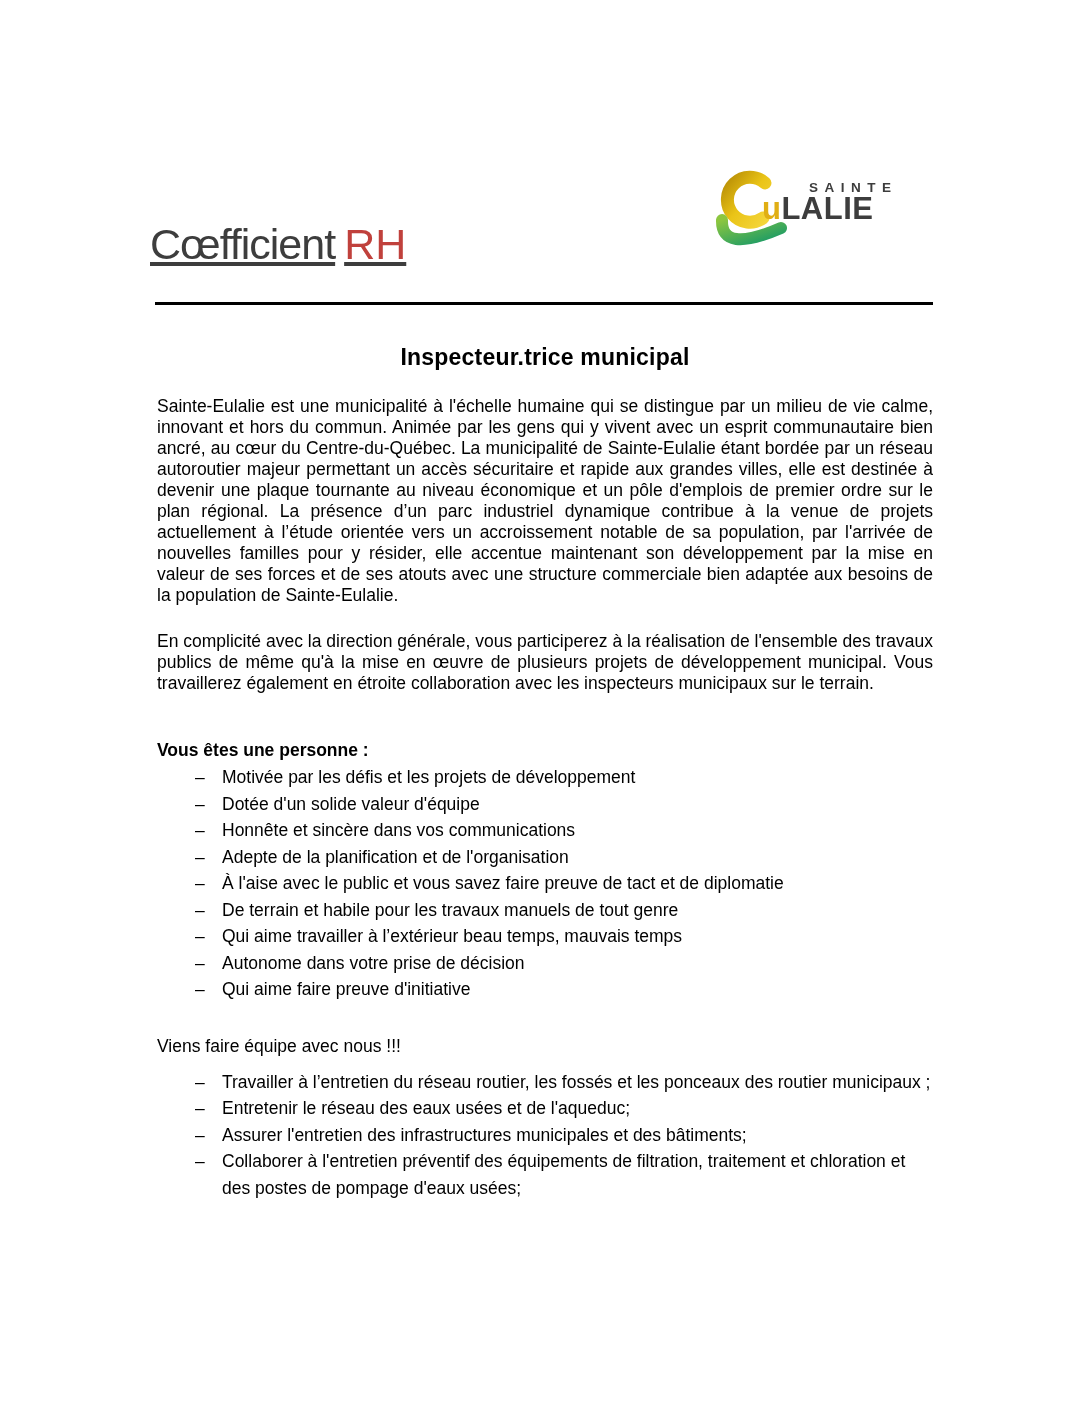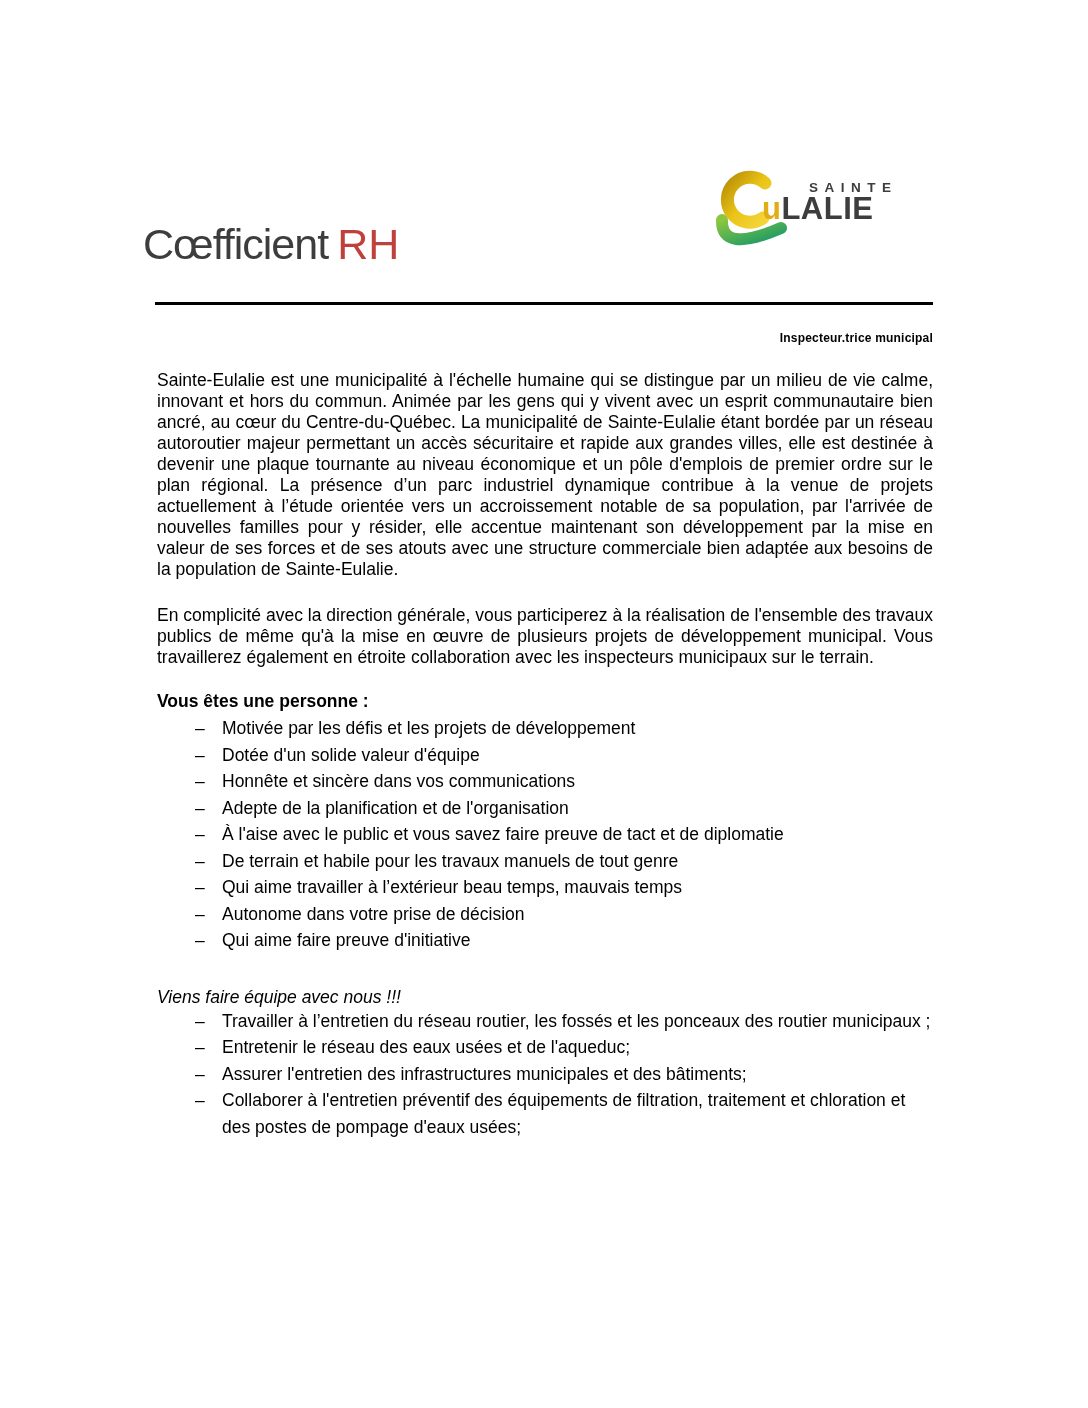--- a/index.html
+++ b/index.html
@@ -9,23 +9,24 @@
     width:1088px;
     height:1408px;
     background:#ffffff;
     font-family:"Liberation Sans","DejaVu Sans",sans-serif;
     color:var(--text,#000);
     overflow:hidden;
   }
 
   
   .agency-logo {
-    position:absolute; left:143px; top:220px;
+    position:absolute; left:150px; top:220px;
     font-size:43px; letter-spacing:-1px; white-space:nowrap;
     color:var(--logo-dark,#3d3d3d);
+    text-decoration:underline;
   }
   .agency-logo .accent { color:var(--accent-red,#c0413c); margin-left:9px; letter-spacing:0; }
 
   .muni-logo { position:absolute; left:702px; top:170px; width:218px; height:98px;text-align:right; }
   .muni-swoosh { position:absolute; left:0; top:0; }
   .muni-top {
     position:absolute; left:107px; top:10px;
     font-size:13.5px; font-weight:bold; letter-spacing:6.5px;
     color:var(--logo-dark,#3d3d3d); white-space:nowrap;
   }
@@ -38,38 +39,38 @@
 
   .rule {
     position:absolute; left:155px; top:302px; width:778px;
     border:0; border-top:3px solid var(--rule,#000); margin:0;
   }
 
   
   .content { position:absolute; left:157px; top:305px; width:776px; }
 
   .title {
-    font-size:12px; font-weight:bold; text-align:right;
-    margin:26px 0 0; letter-spacing:0.2px;
+    font-size:23px; font-weight:bold; text-align:center;
+    margin:39px 0 0; letter-spacing:0.2px;
   }
   .para {
     font-size:17.5px; line-height:21px; text-align:justify;
     margin:25px 0 0;
   }
-  .sec-heading { font-size:17.5px; font-weight:bold; margin:23px 0 3px; }
+  .sec-heading { font-size:17.5px; font-weight:bold; margin:46px 0 3px; }
 
   .dash-list { list-style:none; margin:0; padding:0; }
   .dash-list li {
     display:flex; align-items:flex-start;
     font-size:17.5px; line-height:26.5px;
   }
   .dash-list .dash { flex:0 0 27px; margin-left:38px; }
   .dash-list .li-text { flex:1; }
 
-  .callout { font-size:17.5px; margin:33px 0 0;font-style:italic; }
+  .callout { font-size:17.5px; margin:33px 0 12px; }
 </style>
 </head>
 <body>
 
 <div class="page">
 
   <div class="agency-logo">
     <span>Cœfficient</span><span class="accent">RH</span>
   </div>
 

